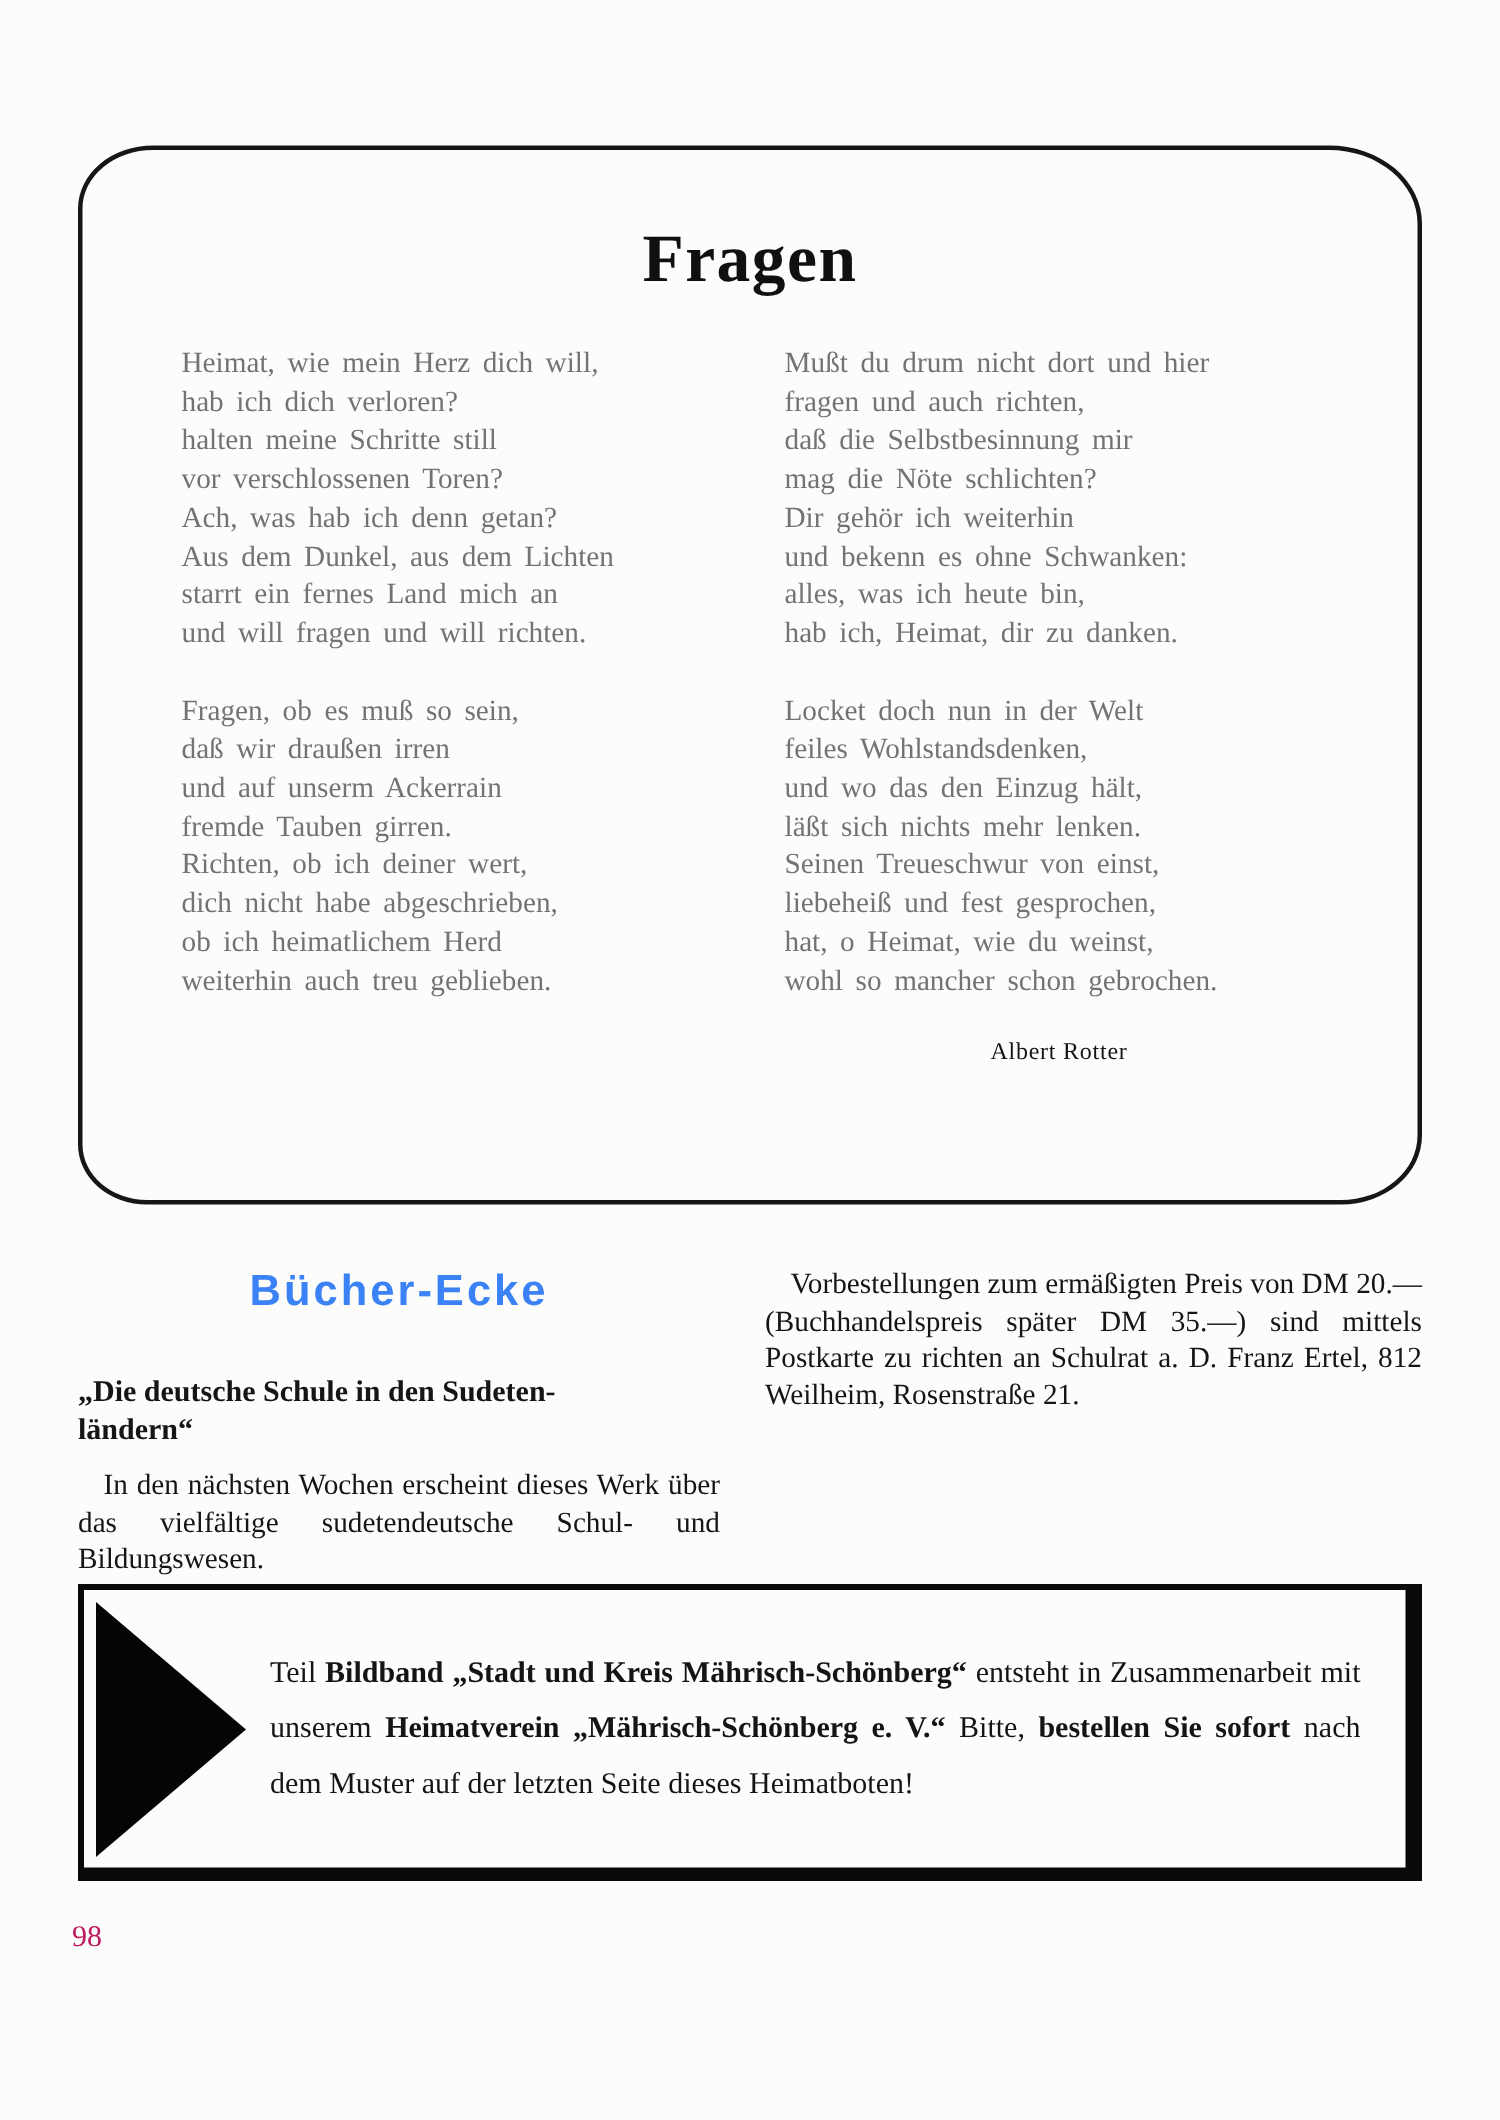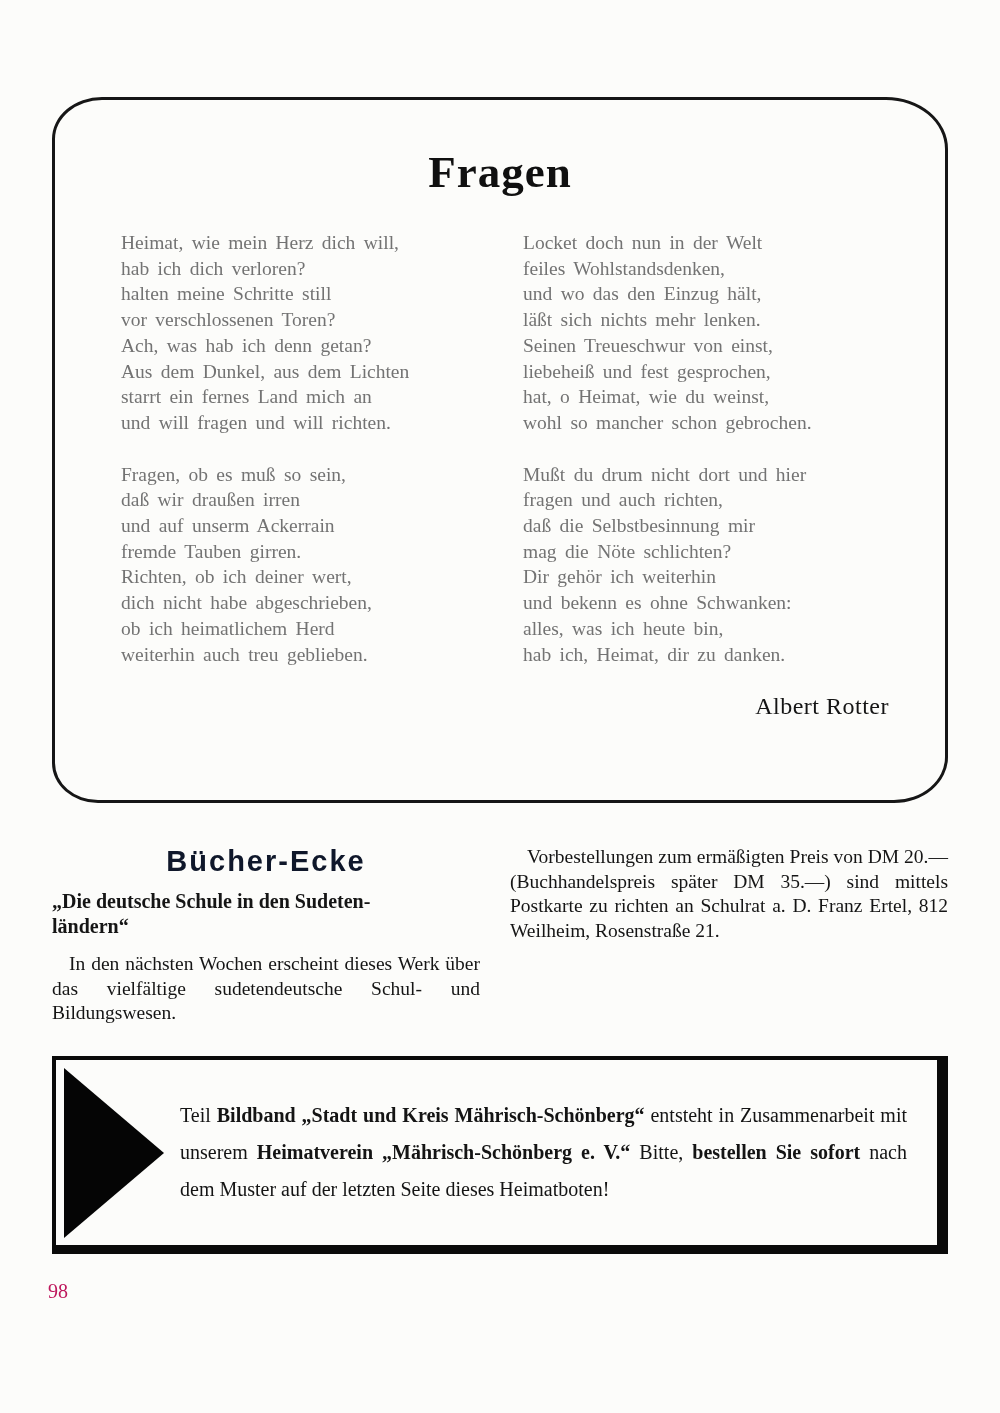--- a/index.html
+++ b/index.html
@@ -44,22 +44,22 @@
   .poem-col-right { flex: 1; }
   .stanza {
     white-space: pre-line;
     font-size: 19.5px;
     line-height: 25.7px;
     word-spacing: 3.5px;
     margin-bottom: 26px;
     color: #737373;
   }
   .poem-author {
-    text-align: right;
-    font-size: 24px;
+    text-align: center;
+    font-size: 16px;
     margin-top: 2px;
     letter-spacing: 0.5px;
   }
 
   
   .buecher {
     position: absolute;
     left: 52px;
     top: 845px;
     width: 896px;
@@ -68,22 +68,22 @@
     align-items: flex-start;
   }
   .b-left { flex: 0 0 428px; }
   .b-right { flex: 1; }
   .b-heading {
     font-family: "Liberation Sans", sans-serif;
     font-size: 29px;
     font-weight: bold;
     letter-spacing: 2px;
     text-align: center;
-    margin-bottom: 11px;
-    color: #0f172a;
+    margin-bottom: 38px;
+    color: #3b82f6;
   }
   .b-booktitle {
     font-size: 20px;
     font-weight: bold;
     white-space: pre-line;
     line-height: 25px;
     margin-bottom: 13px;
   }
   .b-par {
     font-size: 19.5px;
@@ -154,36 +154,36 @@
         <p class="stanza">Fragen, ob es muß so sein,
 daß wir draußen irren
 und auf unserm Ackerrain
 fremde Tauben girren.
 Richten, ob ich deiner wert,
 dich nicht habe abgeschrieben,
 ob ich heimatlichem Herd
 weiterhin auch treu geblieben.</p>
       </div>
       <div class="poem-col-right">
+        <p class="stanza">Mußt du drum nicht dort und hier
+fragen und auch richten,
+daß die Selbstbesinnung mir
+mag die Nöte schlichten?
+Dir gehör ich weiterhin
+und bekenn es ohne Schwanken:
+alles, was ich heute bin,
+hab ich, Heimat, dir zu danken.</p>
         <p class="stanza">Locket doch nun in der Welt
 feiles Wohlstandsdenken,
 und wo das den Einzug hält,
 läßt sich nichts mehr lenken.
 Seinen Treueschwur von einst,
 liebeheiß und fest gesprochen,
 hat, o Heimat, wie du weinst,
 wohl so mancher schon gebrochen.</p>
-        <p class="stanza">Mußt du drum nicht dort und hier
-fragen und auch richten,
-daß die Selbstbesinnung mir
-mag die Nöte schlichten?
-Dir gehör ich weiterhin
-und bekenn es ohne Schwanken:
-alles, was ich heute bin,
-hab ich, Heimat, dir zu danken.</p>
         <p class="poem-author">Albert Rotter</p>
       </div>
     </div>
   </div>
 
   <div class="buecher">
     <div class="b-left">
       <h2 class="b-heading">Bücher-Ecke</h2>
       <h3 class="b-booktitle">„Die deutsche Schule in den Sudeten-
 ländern“</h3>

